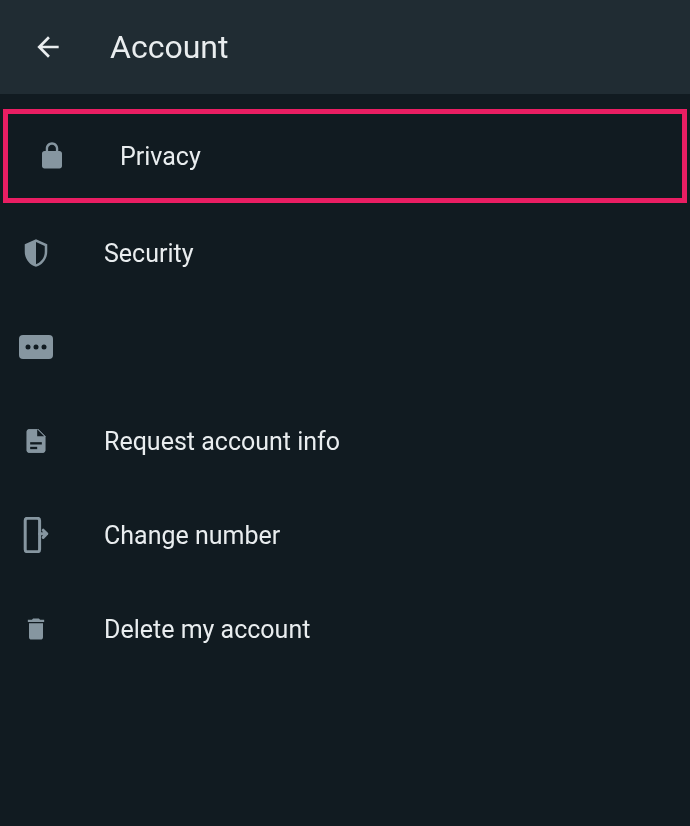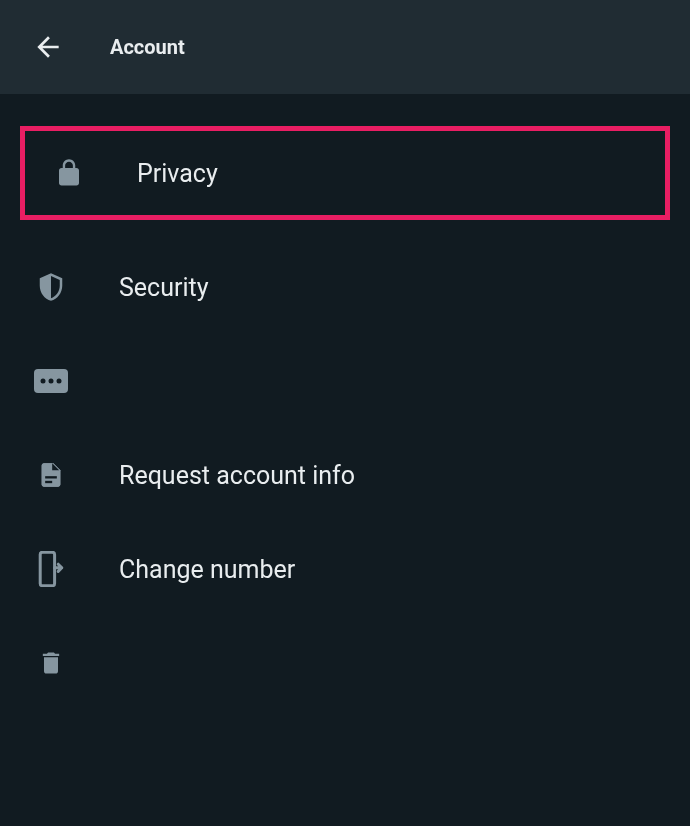--- a/index.html
+++ b/index.html
@@ -29,39 +29,39 @@
       width: 48px;
       height: 48px;
       cursor: pointer;
     }
     .back-button svg {
       width: 32px;
       height: 32px;
       fill: #e9edef;
     }
     .header-title {
-      font-size: 20px;
-      font-weight: 700;
+      font-size: 32px;
+      font-weight: 400;
       margin-left: 38px;
       color: #e9edef;
     }
     .menu-list {
       padding-top: 12px;
     }
     .menu-item {
       display: flex;
       align-items: center;
       height: 94px;
-      padding: 0 27px;
+      padding: 0 12px;
       cursor: pointer;
       position: relative;
     }
     .menu-item.highlighted {
       border: 5px solid #e91e63;
-      margin: 20px;
+      margin: 3px;
       padding: 0 20px;
       height: 94px;
     }
     .menu-icon {
       width: 48px;
       display: flex;
       align-items: center;
       justify-content: center;
     }
     .menu-icon svg {
@@ -139,15 +139,16 @@
     </div>
     <div class="menu-label">Change number</div>
   </div>
 
   <div class="menu-item">
     <div class="menu-icon">
       <svg width="28" height="34" viewBox="0 0 24 24">
         <path d="M6 19c0 1.1.9 2 2 2h8c1.1 0 2-.9 2-2V7H6v12zM19 4h-3.5l-1-1h-5l-1 1H5v2h14V4z"></path>
       </svg>
     </div>
+    <div class="menu-label">Delete my account</div>
   </div>
 
 </div>
 
 </body></html>

